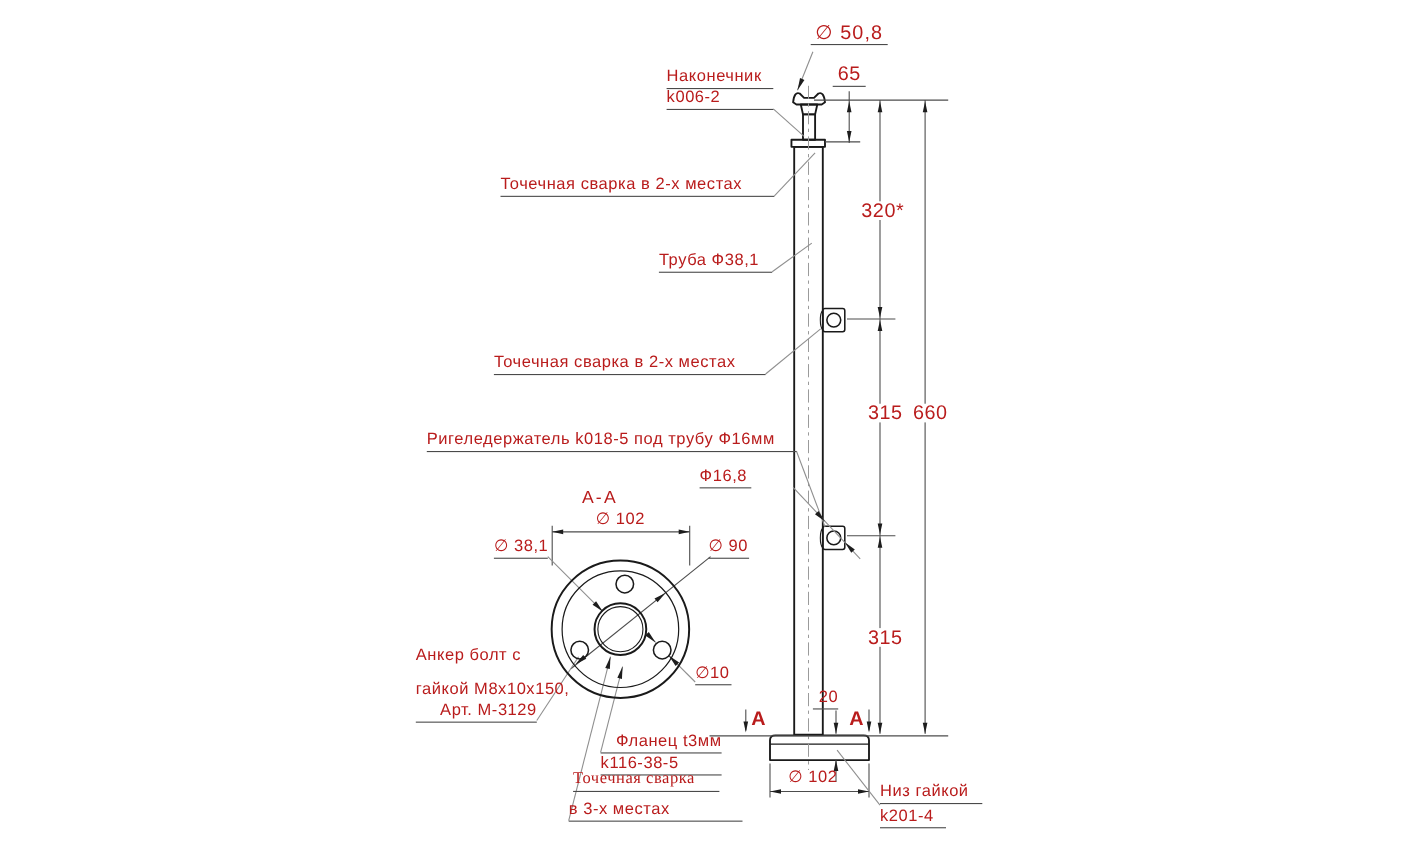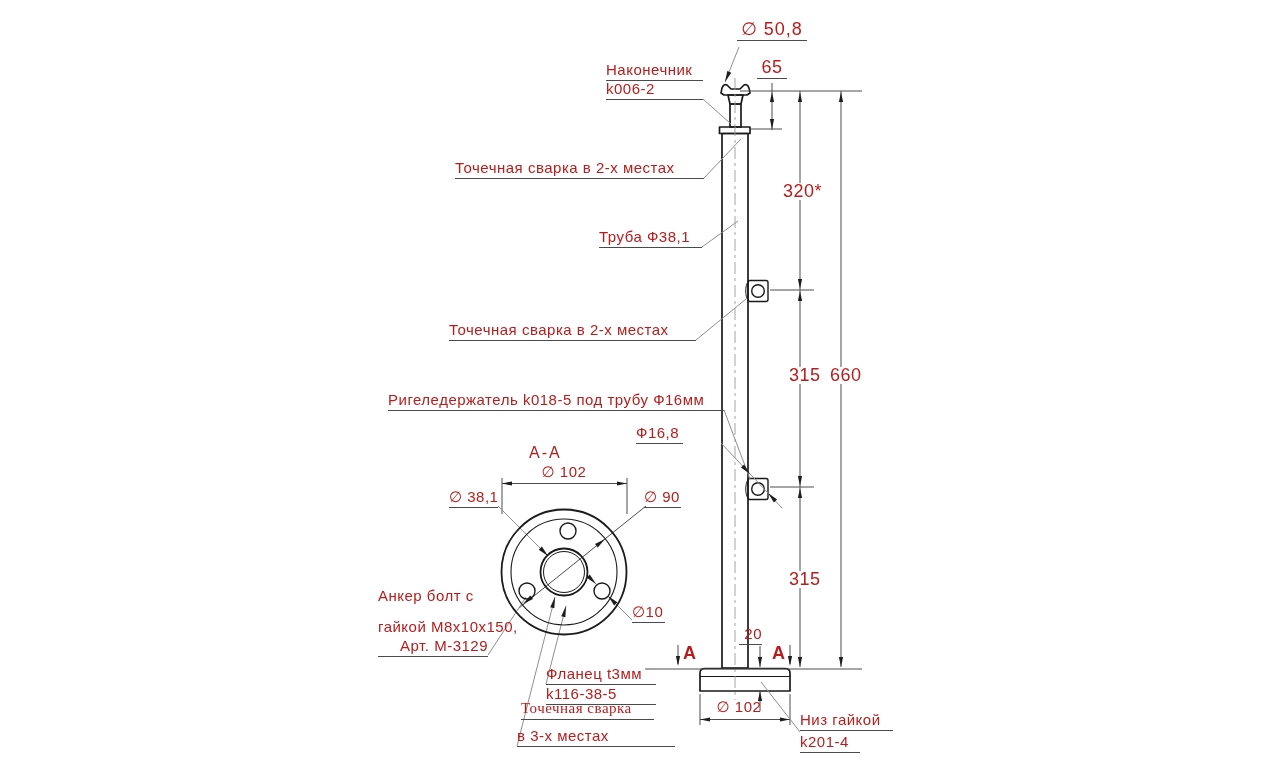--- a/index.html
+++ b/index.html
@@ -169,19 +169,19 @@
   <div class="lbl uln" style="left:449px;top:488px;width:49px;">∅ 38,1</div>
 
   <div class="lbl uln" style="left:644px;top:488px;width:37px;">∅ 90</div>
 
   <div class="lbl uln" style="left:632px;top:603px;width:33px;">∅10</div>
 
   <div class="lbl" style="left:378px;top:587px;">Анкер болт с</div>
   <div class="lbl" style="left:378px;top:618px;">гайкой М8х10х150,</div>
   <div class="lbl uln" style="left:378px;top:637px;width:110px;text-align:right;">Арт. М-3129</div>
 
-  <div class="lbl uln" style="left:546px;top:665px;width:110px;">Фланец t3мм</div>
+  <div class="lbl uln" style="left:546px;top:665px;width:110px;text-align:right;">Фланец t3мм</div>
   <div class="lbl uln" style="left:546px;top:685px;width:110px;">k116-38-5</div>
 
   <div class="lbl uln" style="left:521px;top:700px;width:133px;font-family:Liberation Serif, serif;">Точечная сварка</div>
   <div class="lbl uln" style="left:517px;top:727px;width:158px;">в 3-х местах</div>
 
 </div>
 
 </body></html>

